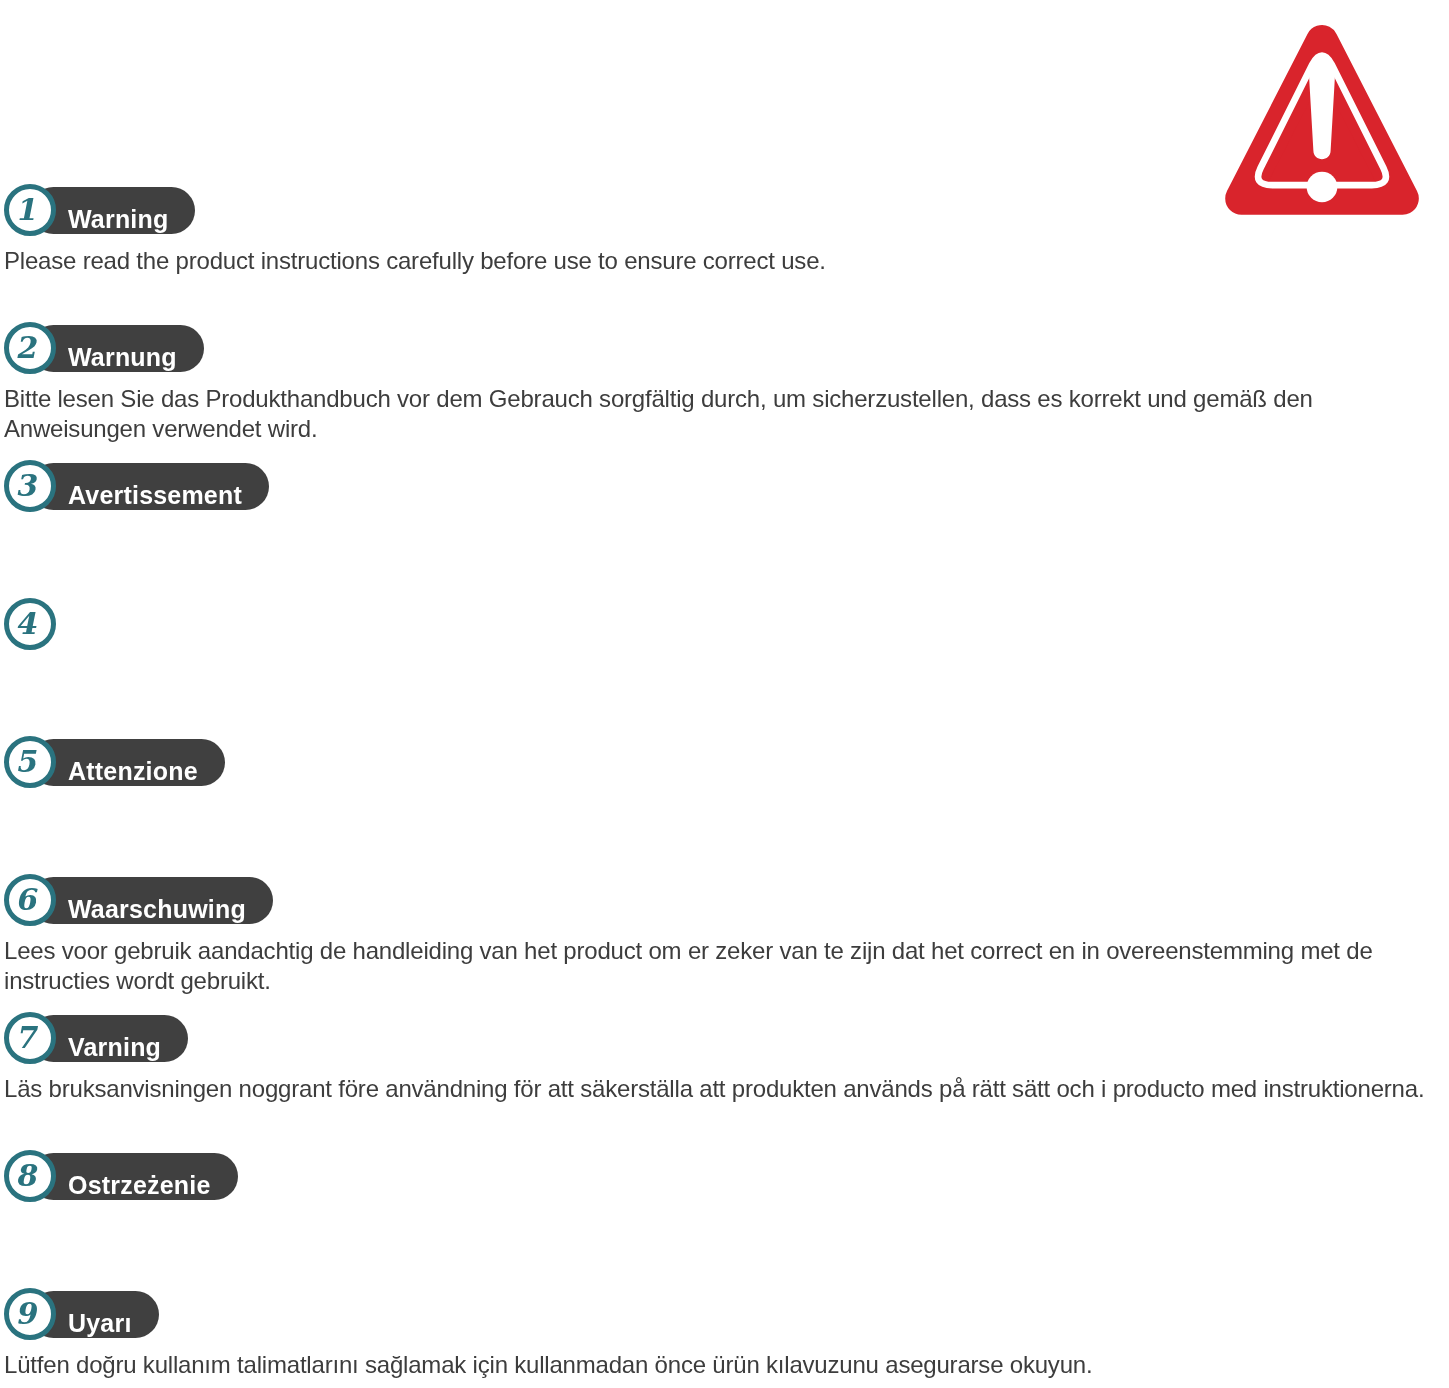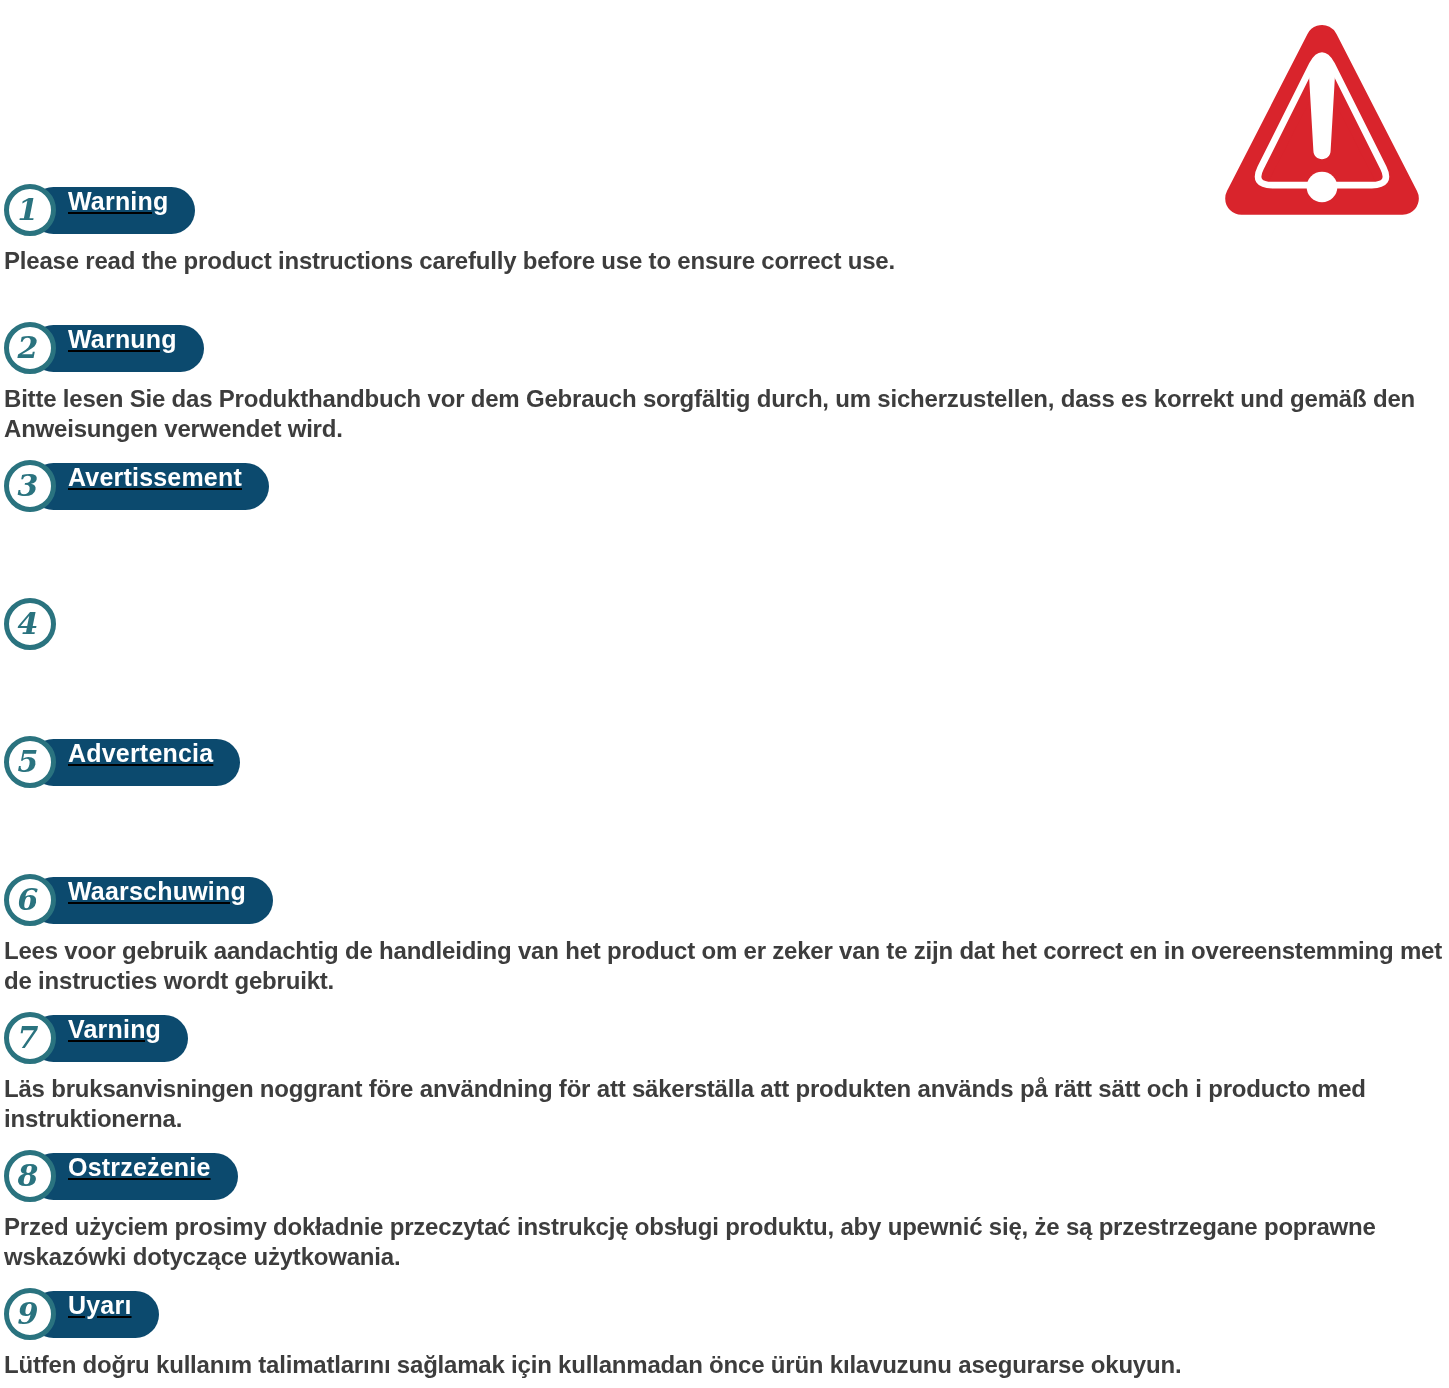--- a/index.html
+++ b/index.html
@@ -53,43 +53,41 @@
     font-style: italic;
     font-weight: bold;
     font-size: 30px;
     color: #2a737f;
     line-height: 1;
     transform: translateX(-2px);
   }
   .pill {
     margin-left: 26px;
     height: 47px;
-    background: #0c4a6e;
+    background: #404040;
     border-radius: 24px;
     display: flex;
-    align-items: flex-start;
+    align-items: flex-end;
     padding: 0 27px 0 38px;
     z-index: 1;
-    text-decoration: underline;
   }
   .pill-label {
     color: #ffffff;
     font-weight: bold;
     font-size: 25px;
     letter-spacing: 0.2px;
     white-space: nowrap;
   }
   .body-text {
     margin: 0;
     padding: 10px 6px 0 0;
     font-size: 24px;
     line-height: 30px;
     letter-spacing: -0.2px;
     color: #3d3d3d;
-    font-weight: bold;
   }
 </style>
 </head>
 <body>
 
 <div class="warning-triangle">
   <svg width="230" height="235" viewBox="0 0 240 235" xmlns="http://www.w3.org/2000/svg" aria-hidden="true">
     <path d="M120,38 L204,202 L36,202 Z" fill="#d9242c" stroke="#d9242c" stroke-width="34" stroke-linejoin="round"></path>
     <path d="M110,62 Q120,44 130,62 L184,170 Q193,188 172,188 L68,188 Q47,188 56,170 Z" fill="none" stroke="#ffffff" stroke-width="7" stroke-linejoin="round"></path>
     <path d="M106,66 C106,52 134,52 134,66 L129,152 C129,164 111,164 111,152 Z" fill="#ffffff"></path>
@@ -140,21 +138,21 @@
       </span>
     </div>
   </div>
 
   <div class="section">
     <div class="badge">
       <span class="num-circle">
         <span class="num">5</span>
       </span>
       <span class="pill">
-        <span class="pill-label">Advertencia</span>
+        <span class="pill-label">Attenzione</span>
       </span>
     </div>
   </div>
 
   <div class="section">
     <div class="badge">
       <span class="num-circle">
         <span class="num">6</span>
       </span>
       <span class="pill">
@@ -178,21 +176,20 @@
 
   <div class="section">
     <div class="badge">
       <span class="num-circle">
         <span class="num">8</span>
       </span>
       <span class="pill">
         <span class="pill-label">Ostrzeżenie</span>
       </span>
     </div>
-    <p class="body-text">Przed użyciem prosimy dokładnie przeczytać instrukcję obsługi produktu, aby upewnić się, że są przestrzegane poprawne wskazówki dotyczące użytkowania.</p>
   </div>
 
   <div class="section">
     <div class="badge">
       <span class="num-circle">
         <span class="num">9</span>
       </span>
       <span class="pill">
         <span class="pill-label">Uyarı</span>
       </span>

